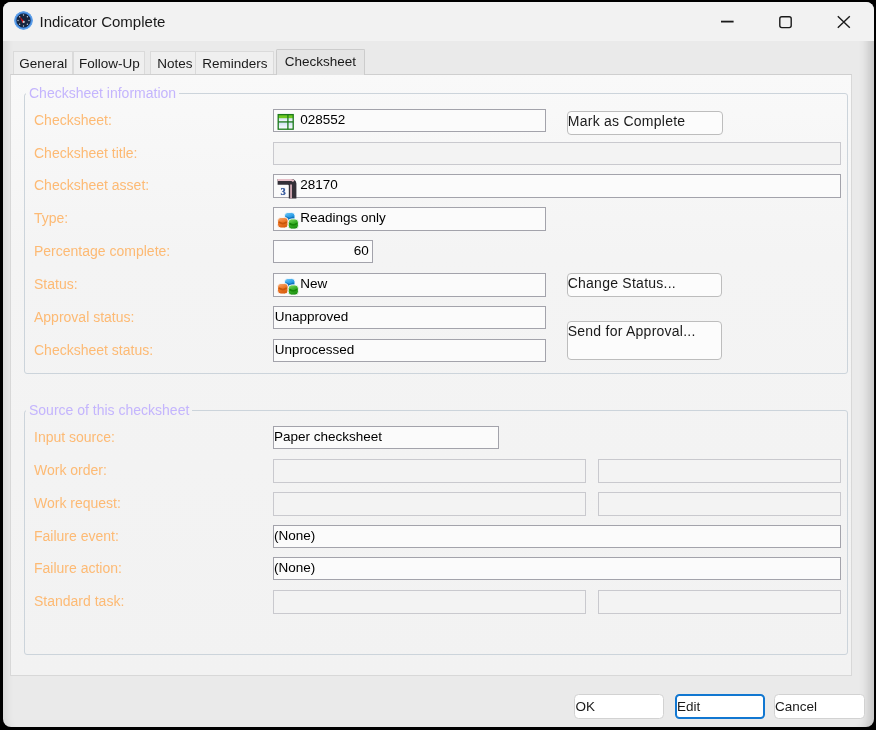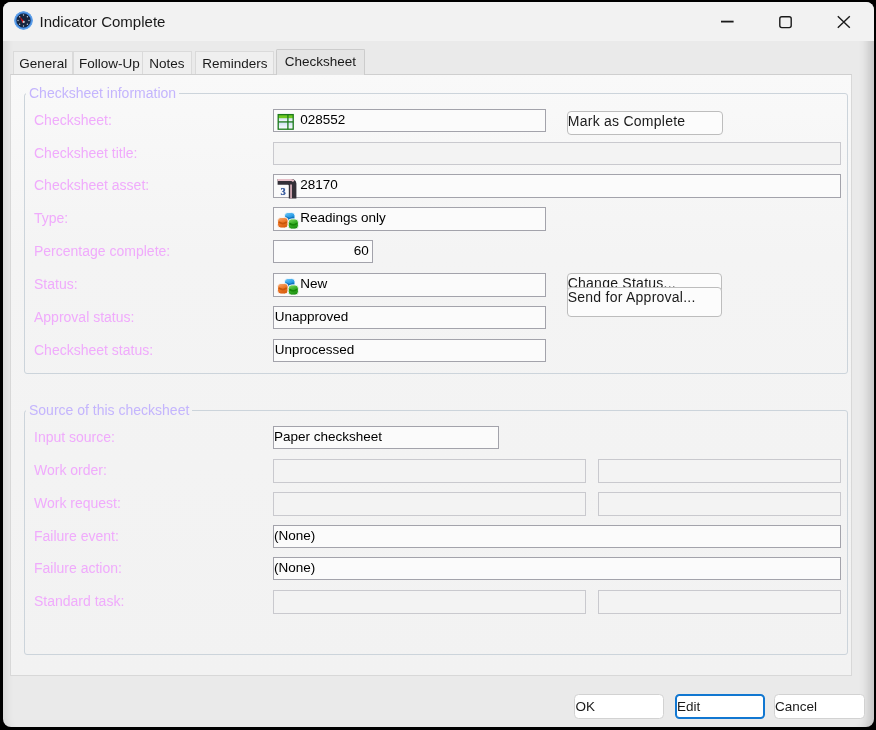--- a/index.html
+++ b/index.html
@@ -10,21 +10,21 @@
      box-shadow:inset 11px 0 8px -8px rgba(0,0,0,0.09), inset -14px 0 10px -8px rgba(0,0,0,0.16)}
 .titlebar{position:absolute;left:2.5px;top:2px;width:871px;height:38.5px;background:#f2f2f2;border-radius:8px 8px 0 0}
 .title-text{position:absolute;left:39.5px;top:12.5px;font-size:15px;color:#191919}
 
 .page{position:absolute;left:10px;top:74px;width:841.5px;height:602px;background:linear-gradient(#f9f9f9,#f4f4f4 30%,#f2f2f2);border:1px solid #d8d8d8;border-top-color:#cfcfcf}
 .tab{position:absolute;top:50.8px;height:23.2px;background:#efefef;border:1px solid #dadada;border-bottom:none;
      font-size:13.5px;color:#1a1a1a;text-align:center;line-height:23px}
 .tab.active{top:48.9px;height:26.5px;background:#e5e5e5;z-index:3;border-color:#cccccc;border-radius:1.5px 1.5px 0 0}
 fieldset.grp{position:absolute;border:1px solid #ccd4db;border-radius:3px;background:transparent}
 fieldset.grp legend{margin-left:1px;padding:0 3px;font-size:14px;font-weight:normal;color:#c4b5fd}
-.lbl{position:absolute;left:34px;font-size:14px;color:#f0abfc;height:23.5px;line-height:23.5px;white-space:nowrap}
+.lbl{position:absolute;left:34px;font-size:14px;color:#fdba74;height:23.5px;line-height:23.5px;white-space:nowrap}
 .fld{position:absolute;background:#fbfbfb;border:1px solid #a3a3ab;font-size:13.5px;color:#000;white-space:nowrap;height:23.5px}
 .fld.dis{background:#f3f3f3;border-color:#c9c9ce}
 .fld .t{position:absolute;left:0.5px;top:0;line-height:20px}
 .fld .ticon{position:absolute;left:26px;top:0;line-height:20px}
 .fld svg{position:absolute;left:3px;top:3px}
 .btn{position:absolute;background:#fcfcfc;border:1px solid #bdbdbd;border-radius:4px;font-size:14px;letter-spacing:0.25px;color:#1a1a1a;text-align:left}
 .btn2{position:absolute;background:#fff;border:1px solid #d2d2d2;border-radius:4.5px;font-size:13.5px;color:#1a1a1a;text-align:left;width:90px;height:25px;line-height:23px;top:694px}
 </style>
 </head>
 <body>
@@ -52,21 +52,21 @@
 
 <svg class="abs" style="left:715px;top:10px" width="145" height="24" viewBox="0 0 145 24">
   <rect x="6" y="10.7" width="12.6" height="1.8" fill="#1a1a1a"></rect>
   <rect x="64.8" y="6.8" width="11.4" height="10.8" rx="2" fill="none" stroke="#1a1a1a" stroke-width="1.4"></rect>
   <path d="M122.8 6.2 L134.8 17.8 M134.8 6.2 L122.8 17.8" stroke="#1a1a1a" stroke-width="1.4" fill="none"></path>
 </svg>
 
 <div class="page"></div>
 <div class="tab" style="left:13px;width:60.3px">General</div>
 <div class="tab" style="left:73.3px;width:72.2px">Follow-Up</div>
-<div class="tab" style="left:142px;width:49.7px">Notes</div>
+<div class="tab" style="left:150px;width:49.7px">Notes</div>
 <div class="tab" style="left:195.2px;width:79.3px">Reminders</div>
 <div class="tab active" style="left:276.1px;width:88.7px">Checksheet</div>
 
 <fieldset class="grp" style="left:24px;top:85px;width:824px;height:288.5px">
   <legend>Checksheet information</legend>
 </fieldset>
 
 <div class="lbl" style="top:108.8px">Checksheet:</div>
 <div class="lbl" style="top:141.6px">Checksheet title:</div>
 <div class="lbl" style="top:174.2px">Checksheet asset:</div>
@@ -148,21 +148,21 @@
     <rect x="11.2" y="6.9" width="10.2" height="10.2" rx="3.4" fill="url(#gg0)" stroke="#fbfbfd" stroke-width="0.9"></rect>
     <path d="M13 11.7 q3.4 2.5 6.6 0" stroke="#178708" stroke-width="1.7" fill="none" stroke-linecap="round"></path>
   </svg>
   <span class="ticon">New</span>
 </div>
 <div class="btn" style="left:566.7px;top:273.3px;width:155px;height:23.5px;line-height:18.5px">Change Status...</div>
 
 <div class="fld" style="left:273.3px;top:305.8px;width:273px">
     <span class="t">Unapproved</span>
   </div>
-<div class="btn" style="left:566.7px;top:287px;width:155px;height:30px;line-height:18.3px">Send for Approval...</div>
+<div class="btn" style="left:566.7px;top:321px;width:155px;height:39px;line-height:18.3px">Send for Approval...</div>
 
 <div class="fld" style="left:273.3px;top:338.7px;width:273px">
     <span class="t">Unprocessed</span>
   </div>
 
 <fieldset class="grp" style="left:24px;top:402.3px;width:824px;height:253px">
   <legend>Source of this checksheet</legend>
 </fieldset>
 
 <div class="lbl" style="top:425.5px">Input source:</div>

